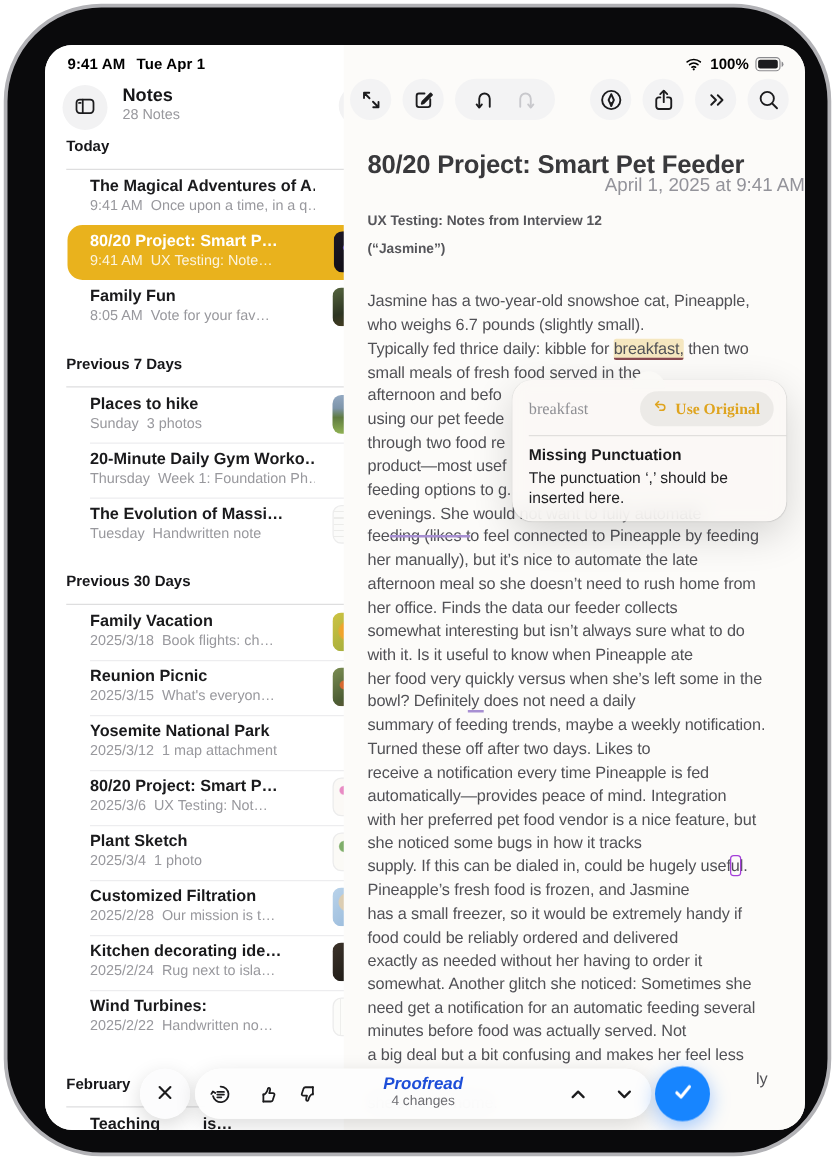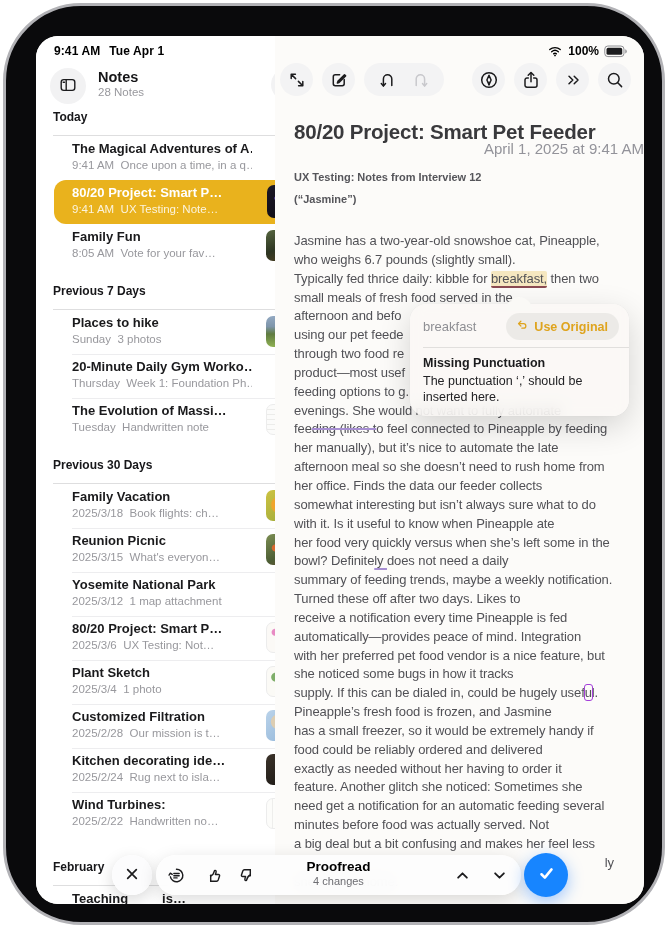--- a/index.html
+++ b/index.html
@@ -69,38 +69,38 @@
   .bline{white-space:pre;height:18.85px;}
   .bline.align-right{text-align:right;padding-right:24px;}
   .seg-highlight{background:var(--hl-bg);border-bottom:2px solid var(--hl-line);border-radius:2px;text-align:center;}
   .seg-strike{text-decoration:line-through;text-decoration-color:var(--purple);text-decoration-thickness:1.5px;}
   .seg-underline{text-decoration:underline;text-decoration-color:var(--purple);text-decoration-thickness:2px;text-underline-offset:3px;}
   .seg-caret{outline:1.6px solid var(--caret);border-radius:2px;}
 
   
   .popup{position:absolute;left:374px;top:268px;width:219px;z-index:30;background:rgba(250,248,245,.8);backdrop-filter:blur(7px) saturate(1.3);-webkit-backdrop-filter:blur(7px) saturate(1.3);border-radius:16px;box-shadow:0 10px 32px rgba(0,0,0,.16),0 0 1px rgba(0,0,0,.12);}
   .popup-tail{position:absolute;left:96px;top:-7px;width:26px;height:14px;background:rgba(250,248,245,.92);border-radius:13px 13px 0 0;}
-  .popup-row1{display:flex;align-items:center;justify-content:space-between;padding:9px 10px 7px 13px;}
+  .popup-row1{display:flex;align-items:center;justify-content:space-between;padding:9px 10px 7px 13px;font-family:Liberation Serif, serif;}
   .popup-word{font-size:13px;color:#8f8f94;}
   .use-original{display:flex;align-items:center;gap:5px;border:none;background:rgba(60,60,67,.08);border-radius:15px;padding:5px 11px 5px 9px;font-family:inherit;font-size:12.5px;font-weight:700;color:var(--amber);cursor:default;}
   .use-original svg{width:14px;height:14px;}
   .popup-divider{height:1px;background:rgba(0,0,0,.1);margin-left:13px;}
   .popup-title{padding:8px 13px 0;font-size:12.5px;font-weight:700;color:#1b1b1d;}
   .popup-desc{padding:3px 13px 11px;font-size:12.5px;color:#222225;line-height:16px;}
 
   
   .proofbar{position:absolute;left:0;top:0;width:100%;height:100%;pointer-events:none;z-index:40;}
   .proofbar button{pointer-events:auto;}
   .close-btn{position:absolute;left:76px;top:819px;width:40px;height:40px;border-radius:50%;border:none;background:rgba(252,252,253,.93);backdrop-filter:blur(10px);-webkit-backdrop-filter:blur(10px);box-shadow:0 5px 16px rgba(0,0,0,.15);display:flex;align-items:center;justify-content:center;cursor:default;}
   .close-btn svg{width:18px;height:18px;}
   .proofpill{position:absolute;left:120px;top:819px;width:365px;height:40px;border-radius:20px;background:rgba(253,253,253,.92);backdrop-filter:blur(10px);-webkit-backdrop-filter:blur(10px);box-shadow:0 5px 18px rgba(0,0,0,.14);pointer-events:auto;}
   .pbtn{position:absolute;top:6px;width:28px;height:28px;border:none;background:none;padding:0;display:flex;align-items:center;justify-content:center;cursor:default;}
   .pbtn svg{width:19px;height:19px;}
   .proof-center{position:absolute;left:0;right:0;top:4px;text-align:center;}
-  .proof-center .pt{font-size:13.5px;font-weight:700;color:#000000;line-height:16px;}
+  .proof-center .pt{font-size:13.5px;font-weight:700;color:#1d4ed8;line-height:16px;font-style:italic;}
   .proof-center .ps{font-size:11px;color:#6e6e73;line-height:13px;}
   .accept-btn{position:absolute;left:488px;top:817px;width:44px;height:44px;border-radius:50%;border:none;background:var(--blue);box-shadow:0 5px 16px rgba(23,120,255,.4);display:flex;align-items:center;justify-content:center;cursor:default;}
   .accept-btn svg{width:21px;height:21px;}
 </style>
 </head>
 <body>
 
 <div class="device">
   <div class="frame">
     <div class="screen">
@@ -358,21 +358,21 @@
             <div class="bline"><span>Turned these off after two days. Likes to</span></div>
             <div class="bline"><span>receive a notification every time Pineapple is fed</span></div>
             <div class="bline"><span>automatically—provides peace of mind. Integration</span></div>
             <div class="bline"><span>with her preferred pet food vendor is a nice feature, but</span></div>
             <div class="bline"><span>she noticed some bugs in how it tracks</span></div>
             <div class="bline"><span>supply. If this can be dialed in, could be hugely usef</span><span class="seg-caret">u</span><span>l.</span></div>
             <div class="bline"><span>Pineapple’s fresh food is frozen, and Jasmine</span></div>
             <div class="bline"><span>has a small freezer, so it would be extremely handy if</span></div>
             <div class="bline"><span>food could be reliably ordered and delivered</span></div>
             <div class="bline"><span>exactly as needed without her having to order it</span></div>
-            <div class="bline"><span>feature. Another glitch she noticed: Sometimes she</span></div>
+            <div class="bline"><span>somewhat. Another glitch she noticed: Sometimes she</span></div>
             <div class="bline"><span>need get a notification for an automatic feeding several</span></div>
             <div class="bline"><span>minutes before food was actually served. Not</span></div>
             <div class="bline"><span>a big deal but a bit confusing and makes her feel less</span></div>
             <div class="bline align-right"><span>ly</span></div>
             <div class="bline"><span>she’s not at home.</span></div>
           </div>
       </div>
 
       <div class="popup">
         <div class="popup-tail"></div>

